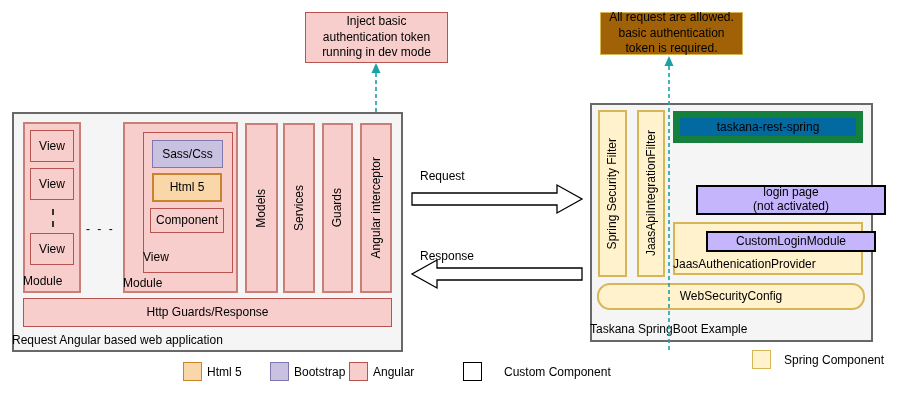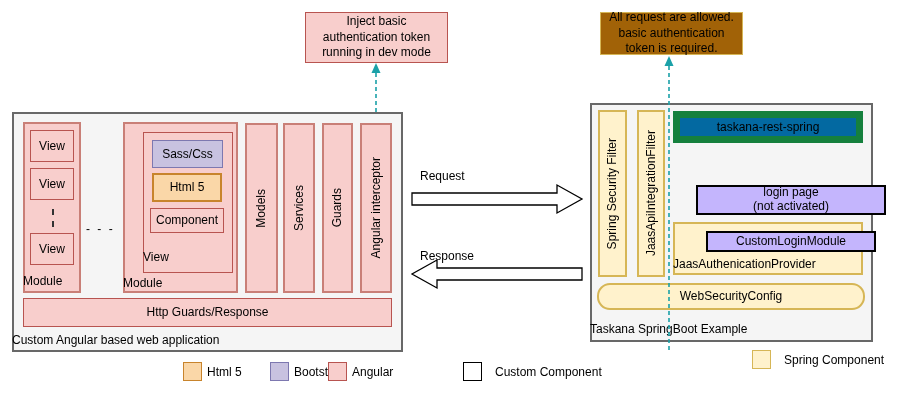--- a/index.html
+++ b/index.html
@@ -47,21 +47,21 @@
   <div class="box yellow note" style="left:600px;top:12px;width:143px;height:43px;">
     <span>All request are allowed. basic authentication token is required.</span>
   </div>
 
   <svg style="left:366px;top:62px;" width="20" height="65">
     <polygon points="10,1 5.5,11 14.5,11" fill="#1ba1a8"></polygon>
     <line x1="10" y1="11" x2="10" y2="63" stroke="#1ba1a8" stroke-width="1.6" stroke-dasharray="4 3"></line>
   </svg>
 
   <div class="box container" style="left:12px;top:112px;width:391px;height:240px;"></div>
-  <div class="caption" style="left:12px;top:333px;width:391px;">Custom Angular based web application</div>
+  <div class="caption" style="left:12px;top:333px;width:391px;">Request Angular based web application</div>
 
   <div class="box pink-thick" style="left:23px;top:122px;width:58px;height:171px;"></div>
   <div class="box pink" style="left:30px;top:130px;width:44px;height:32px;">
     <span>View</span>
   </div>
   <div class="box pink" style="left:30px;top:168px;width:44px;height:32px;">
     <span>View</span>
   </div>
   <div class="vdots" style="left:52px;top:209px;"></div>
   <div class="box pink" style="left:30px;top:233px;width:44px;height:32px;">
@@ -144,25 +144,25 @@
   </svg>
 
   <div class="legend-item" style="left:183px;top:362px;">
     <span class="legend-swatch sw-html"></span>
     <span>Html 5</span>
   </div>
   <div class="legend-item" style="left:270px;top:362px;">
     <span class="legend-swatch sw-bootstrap"></span>
     <span>Bootstrap</span>
   </div>
-  <div class="legend-item" style="left:328px;top:362px;">
+  <div class="legend-item" style="left:349px;top:362px;">
     <span class="legend-swatch sw-angular"></span>
     <span>Angular</span>
   </div>
-  <div class="legend-item" style="left:463px;top:362px;">
+  <div class="legend-item" style="left:463px;top:362px;gap:9px;">
     <span class="legend-swatch sw-custom"></span>
     <span style="margin-left:8px">Custom Component</span>
   </div>
   <div class="legend-item" style="left:752px;top:350px;">
     <span class="legend-swatch sw-spring"></span>
     <span style="margin-left:8px">Spring Component</span>
   </div>
 
 </div>
 

